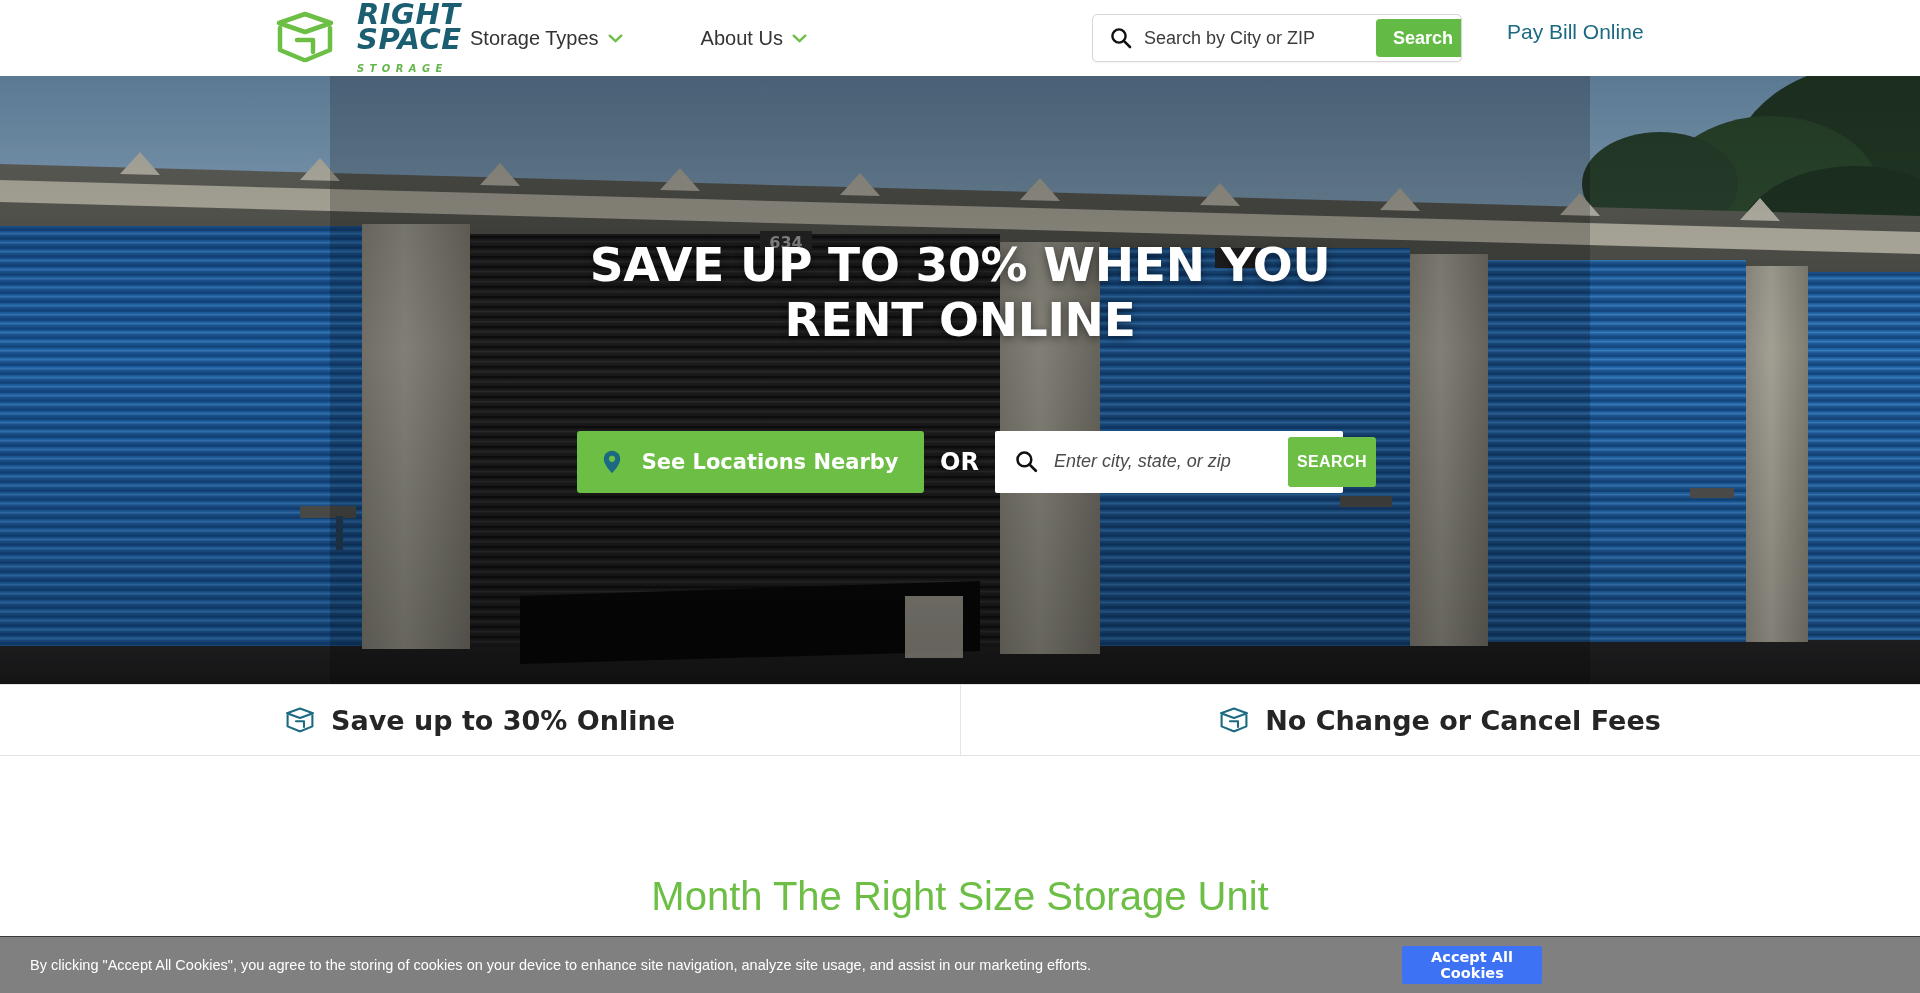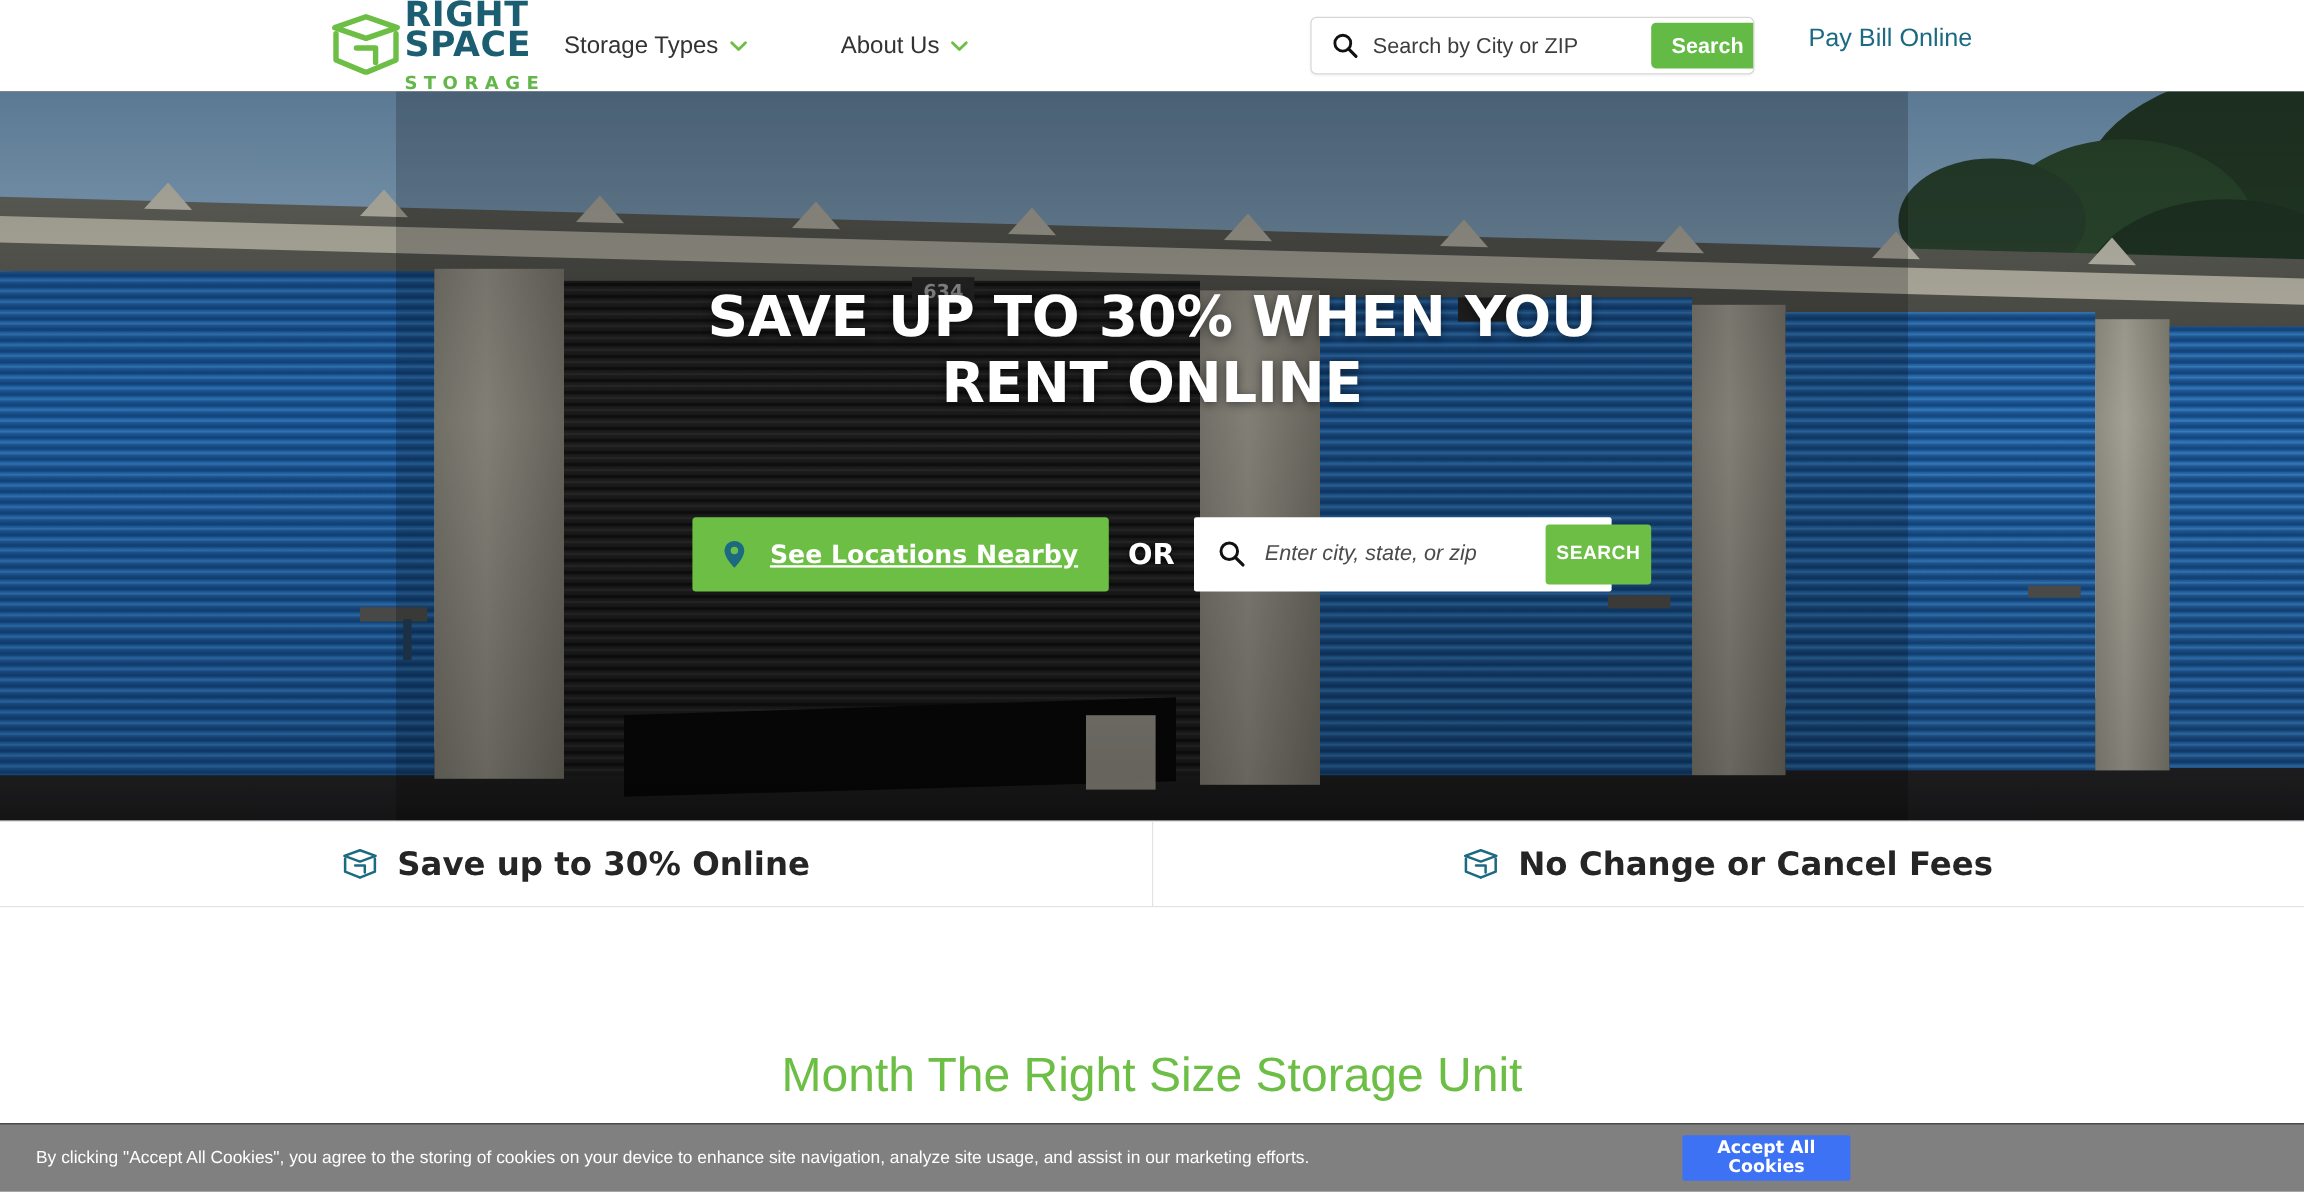--- a/index.html
+++ b/index.html
@@ -14,36 +14,37 @@
   
   .header {
     position:absolute; top:0; left:0;
     width:1920px; height:76px;
     background:#ffffff;
     display:flex; align-items:center;
     z-index:40;
   }
   .logo-wrap {
     position:absolute; left:275px; top:4px;
-    display:flex; align-items:center; gap:2px;
+    display:flex; align-items:center; gap:22px;
     height:68px;
+    font-style:italic;
   }
   .logo-mark { width:60px; height:56px; flex:none; }
   .logo-text { display:flex; flex-direction:column; line-height:0.86; }
   .logo-line1, .logo-line2 {
     font-family:"DejaVu Sans", sans-serif;
     font-weight:bold;
     font-size:29px;
     letter-spacing:0.5px;
     color:#1b5e72;
   }
   .logo-line3 {
     font-family:"DejaVu Sans", sans-serif;
     font-weight:bold;
-    font-size:15px;
+    font-size:10px;
     letter-spacing:5.4px;
     color:#63b74a;
     margin-top:13px;
   }
 
   .nav { position:absolute; left:470px; top:0; height:76px; display:flex; align-items:center; }
   .nav-item {
     display:flex; align-items:center; gap:9px;
     font-size:20px; color:#333333;
     margin-right:78px;
@@ -113,21 +114,21 @@
   .hero-cta {
     margin-top:84px;
     display:flex; align-items:center;
   }
   .btn-locations {
     width:347px; height:62px;
     background:#6cbe45; border:none; border-radius:3px;
     color:#fff; cursor:pointer;
     display:flex; align-items:center; justify-content:center; gap:21px;
     font-family:"DejaVu Sans", sans-serif;
-    font-weight:bold; font-size:21px;text-decoration:underline;
+    font-weight:bold; font-size:21px;
   }
   .or-sep {
     color:#ffffff;
     font-family:"DejaVu Sans", sans-serif;
     font-weight:bold;
     font-size:24px;
     margin:0 16px;
     text-shadow:0 1px 5px rgba(0,0,0,0.6);
   }
   .hero-searchbox {

